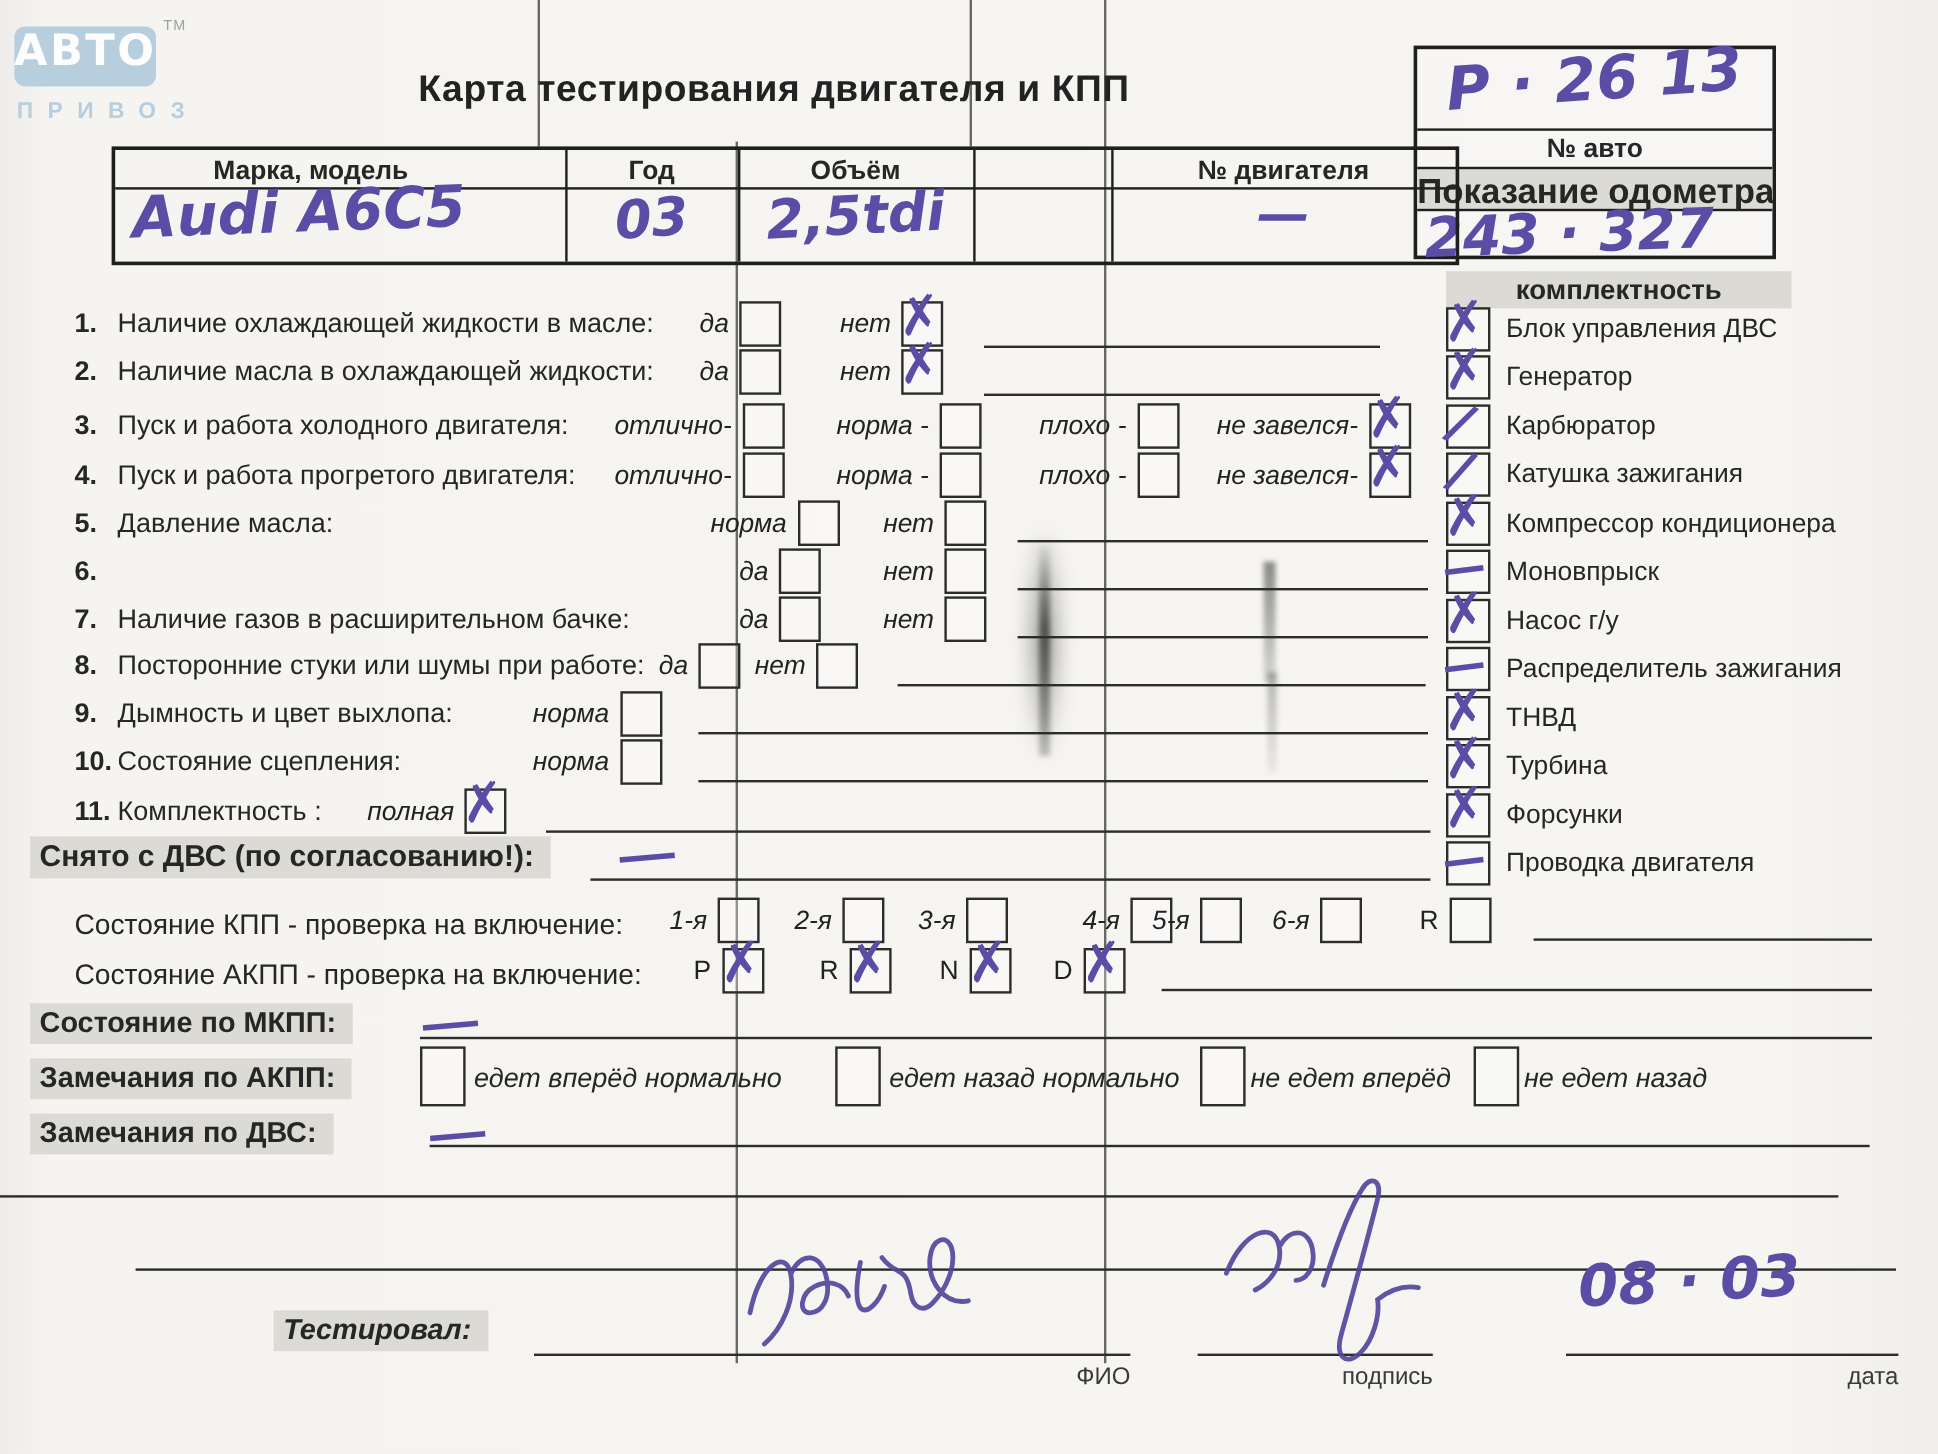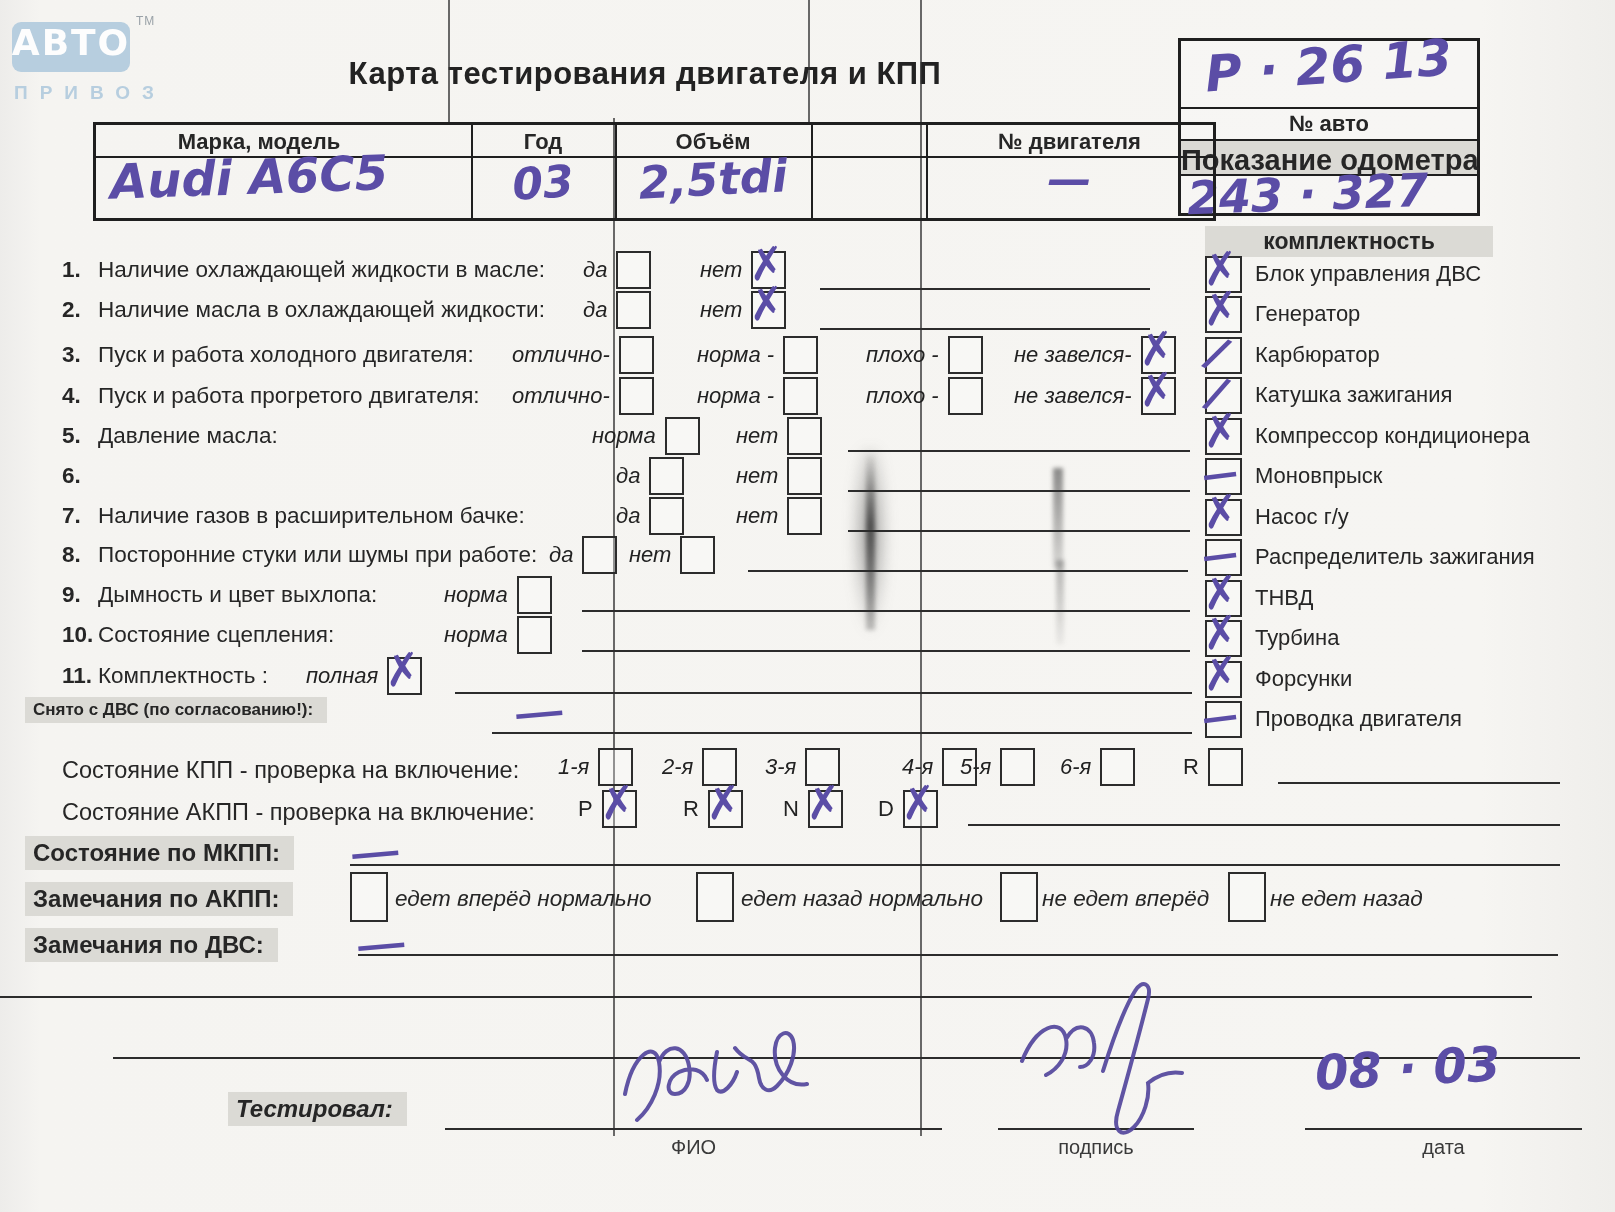--- a/index.html
+++ b/index.html
@@ -26,21 +26,21 @@
   .comp-row{position:absolute;left:1205px;display:flex;align-items:center;gap:13px;height:34px;}
   .comp-box{position:relative;width:33px;height:33px;border:2px solid #2c2c2c;background:rgba(255,255,255,.28);flex:0 0 auto;}
   .comp-label{font-size:22px;white-space:nowrap;}
   .vt{position:absolute;left:93px;top:122px;width:1117px;height:93px;border:3px solid #1f1f1f;}
   .vtv{position:absolute;top:0;bottom:0;width:2px;background:#1f1f1f;}
   .vth{position:absolute;left:0;right:0;top:31px;border-top:2px solid #1f1f1f;}
   .vt-h{position:absolute;top:4px;font-weight:700;font-size:22px;text-align:center;}
   .carbox{position:absolute;left:1178px;top:38px;width:296px;height:172px;border:3px solid #1f1f1f;background:rgba(255,255,255,.15);}
   .smudge{position:absolute;pointer-events:none;}
   .sig{position:absolute;}
-  .small-lab{position:absolute;font-size:20px;color:#3a3a3a;text-align:center;}
+  .small-lab{position:absolute;font-size:20px;color:#3a3a3a;text-align:right;}
   .logo-badge{position:absolute;left:12px;top:22px;width:118px;height:50px;background:#b7cedf;border-radius:9px;
               display:flex;align-items:flex-start;justify-content:center;}
   .logo-brand{color:#fdfdfd;font-weight:700;font-size:36px;letter-spacing:2px;font-family:"DejaVu Sans",sans-serif;}
   .logo-tm{position:absolute;left:136px;top:14px;font-size:12px;color:#9aa2a8;letter-spacing:1px;}
   .logo-sub{position:absolute;left:14px;top:82px;color:#b7cedf;font-weight:700;font-size:19px;letter-spacing:12px;}
 </style>
 </head>
 <body>
 
 <div class="page">
@@ -285,21 +285,21 @@
     <span class="item-label">Комплектность :</span>
   </div>
   <div class="opt" style="left:306px;top:657px;">
     <span class="opt-label">полная</span>
     <span class="box">
         <span class="mark">✗</span>
       </span>
   </div>
   <div class="line" style="left:455px;top:692px;width:737px;"></div>
 
-  <div class="glabel" style="left:25px;top:697px;font-size:17px;">Снято с ДВС (по согласованию!):</div>
+  <div class="glabel" style="left:25px;top:697px;font-size:25px;">Снято с ДВС (по согласованию!):</div>
   <span class="hdash" style="left:516px;top:688px;">—</span>
   <div class="line" style="left:492px;top:732px;width:700px;"></div>
 
   <div class="t" style="left:62px;top:757px;font-size:23.5px;">Состояние КПП - проверка на включение:</div>
   <div class="opt" style="left:558px;top:748px;">
     <span class="opt-label">1-я</span>
     <span class="box">
         <span class="mark"></span>
       </span>
   </div>

